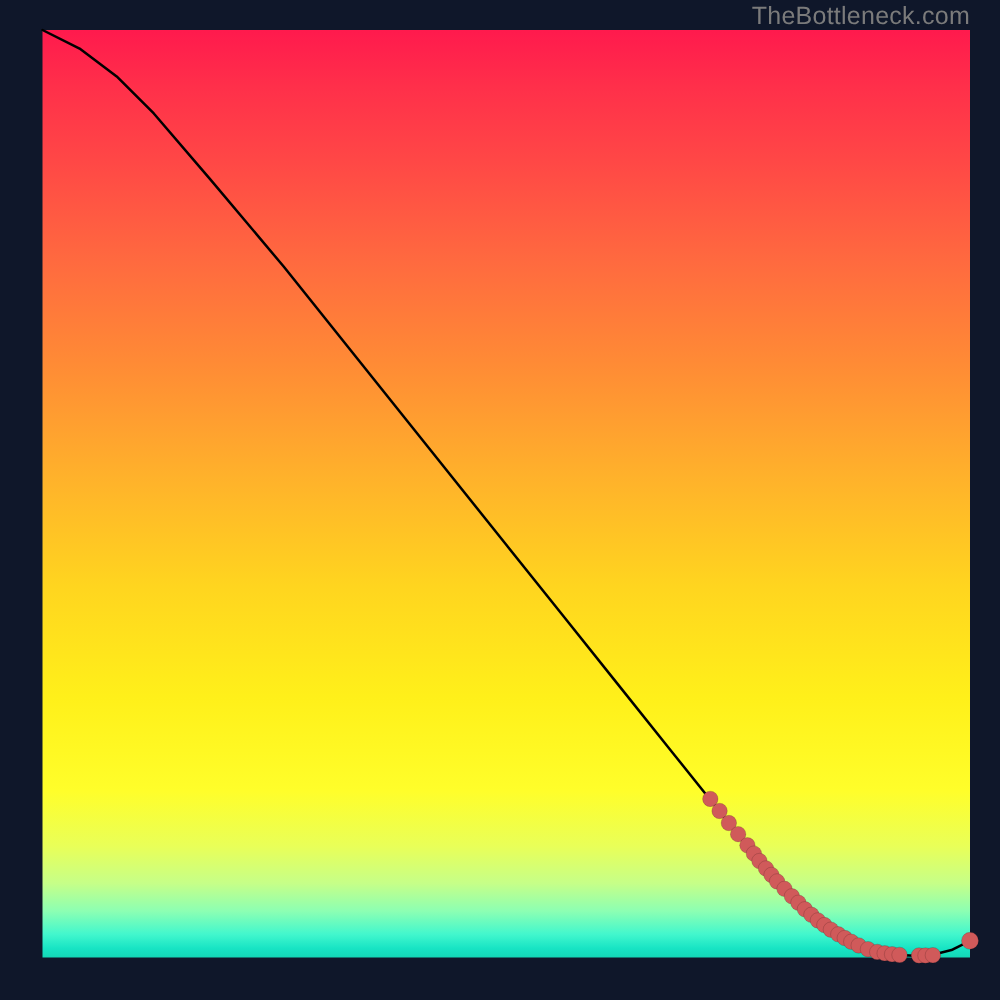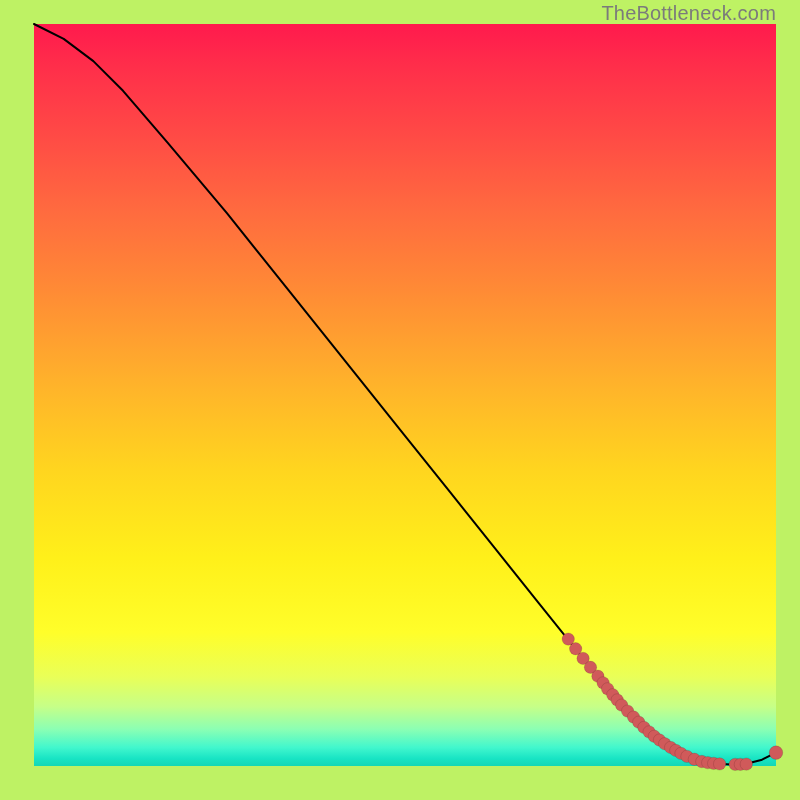--- a/index.html
+++ b/index.html
@@ -1,21 +1,21 @@
 <!DOCTYPE html>
 <html><head>
 <meta charset="utf-8">
 <style>
   * { margin: 0; padding: 0; box-sizing: border-box; }
   html, body { width: 800px; height: 800px; background: #000; overflow: hidden; }
   .stage {
     position: relative;
     width: 800px;
     height: 800px;
-    background: #bef264;
+    background: #0f172a;
   }
   .plot {
     position: absolute;
     left: 34px;
     top: 24px;
     width: 742px;
     height: 742px;
     
     background: linear-gradient(
       to bottom,

